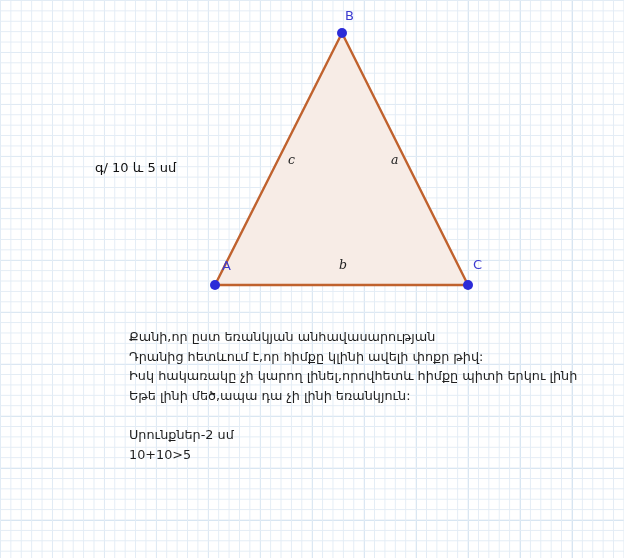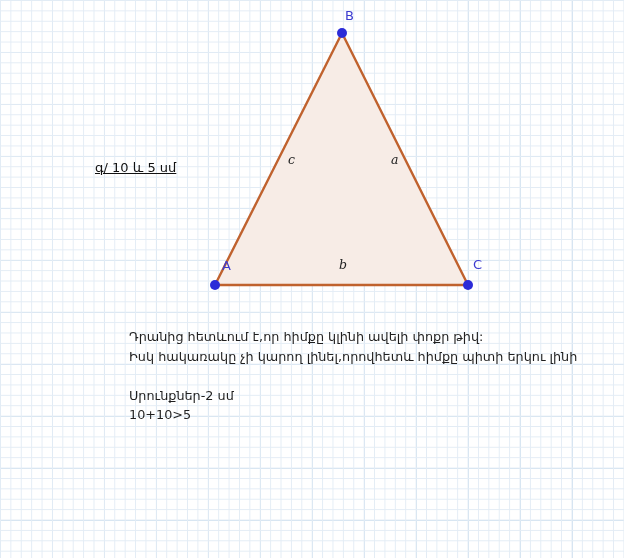--- a/index.html
+++ b/index.html
@@ -47,21 +47,20 @@
     font-style: italic;
     font-family: "DejaVu Serif", serif;
     white-space: nowrap;
   }
   .note {
     position: absolute;
     color: #111111;
     font-size: 13px;
     font-family: "DejaVu Sans", sans-serif;
     white-space: nowrap;
-    text-decoration: underline;
   }
   #text-block {
     position: absolute;
     left: 129px;
     top: 327px;
     width: 470px;
   }
   #text-block .line {
     color: #1f1f1f;
     font-size: 12.8px;
@@ -89,20 +88,22 @@
   <div class="label" style="left:345px; top:8px;">B</div>
   <div class="label" style="left:473px; top:257px;">C</div>
 
   <div class="side-label" style="left:288px; top:152px;">c</div>
   <div class="side-label" style="left:391px; top:152px;">a</div>
   <div class="side-label" style="left:339px; top:257px;">b</div>
 
   <div class="note" style="left:95px; top:160px;">գ/ 10 և 5 սմ</div>
 
   <div id="text-block">
+    <div class="line">Քանի,որ ըստ եռանկյան անհավասարության</div>
     <div class="line">Դրանից հետևում է,որ հիմքը կլինի ավելի փոքր թիվ:</div>
     <div class="line">Իսկ հակառակը չի կարող լինել,որովհետև հիմքը պիտի երկու լինի</div>
+    <div class="line">Եթե լինի մեծ,ապա դա չի լինի եռանկյուն:</div>
     <div class="line blank"></div>
     <div class="line">Սրունքներ-2 սմ</div>
     <div class="line">10+10&gt;5</div>
   </div>
 
 </div>
 
 </body></html>

